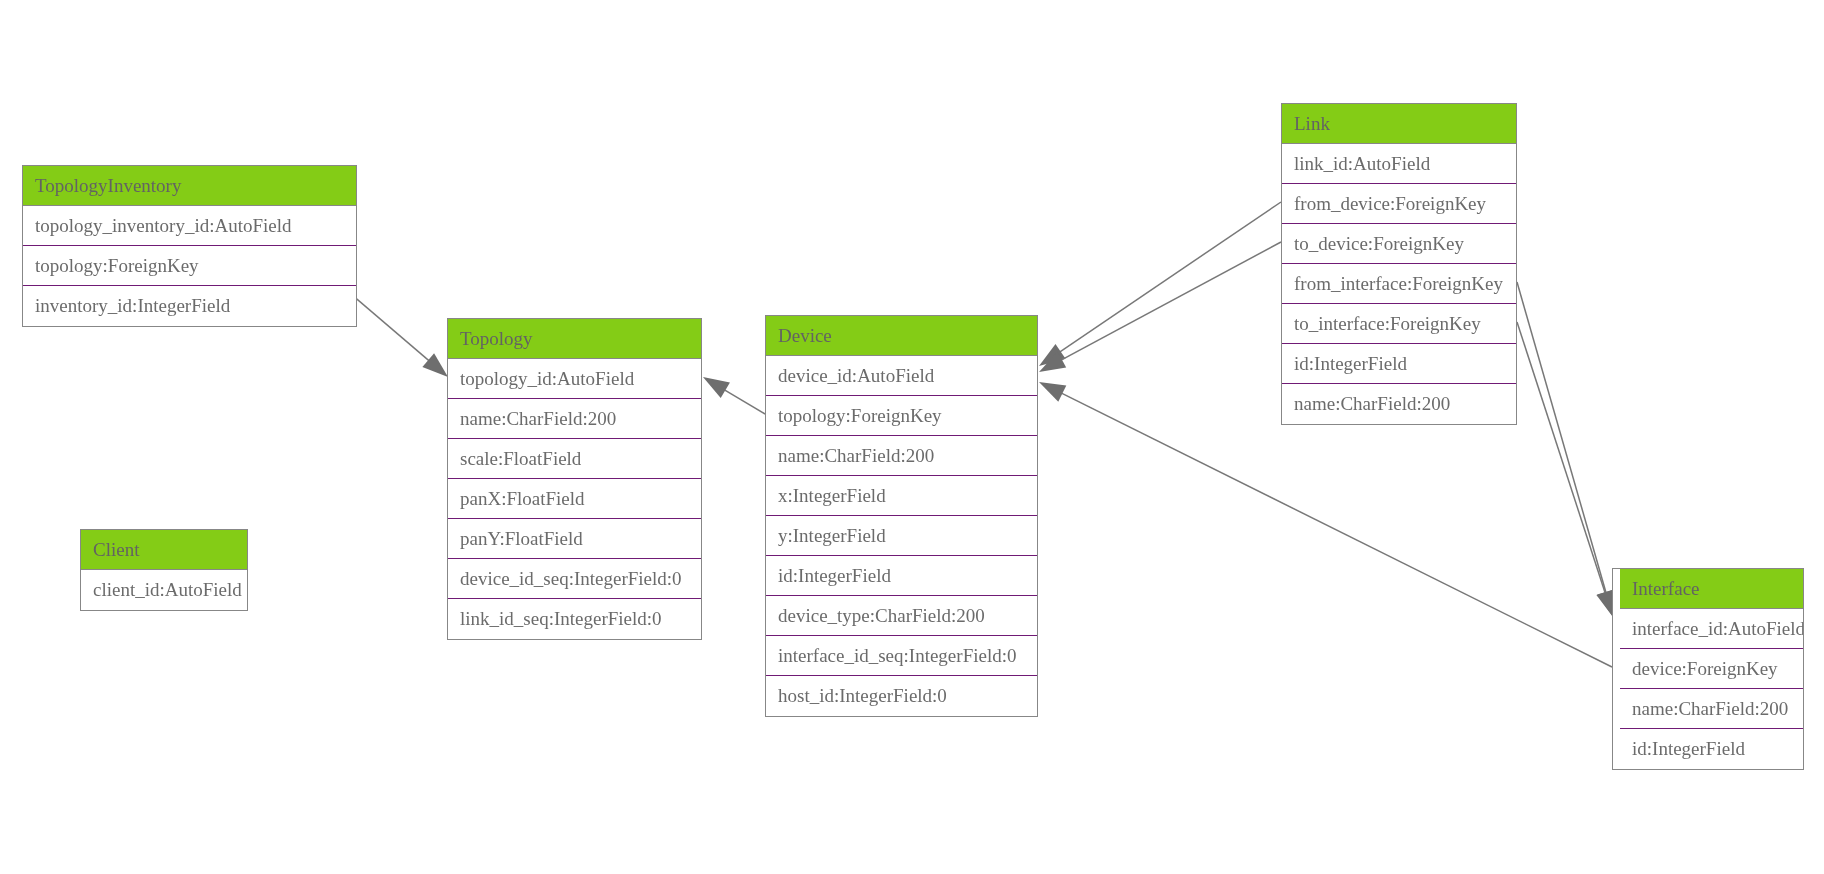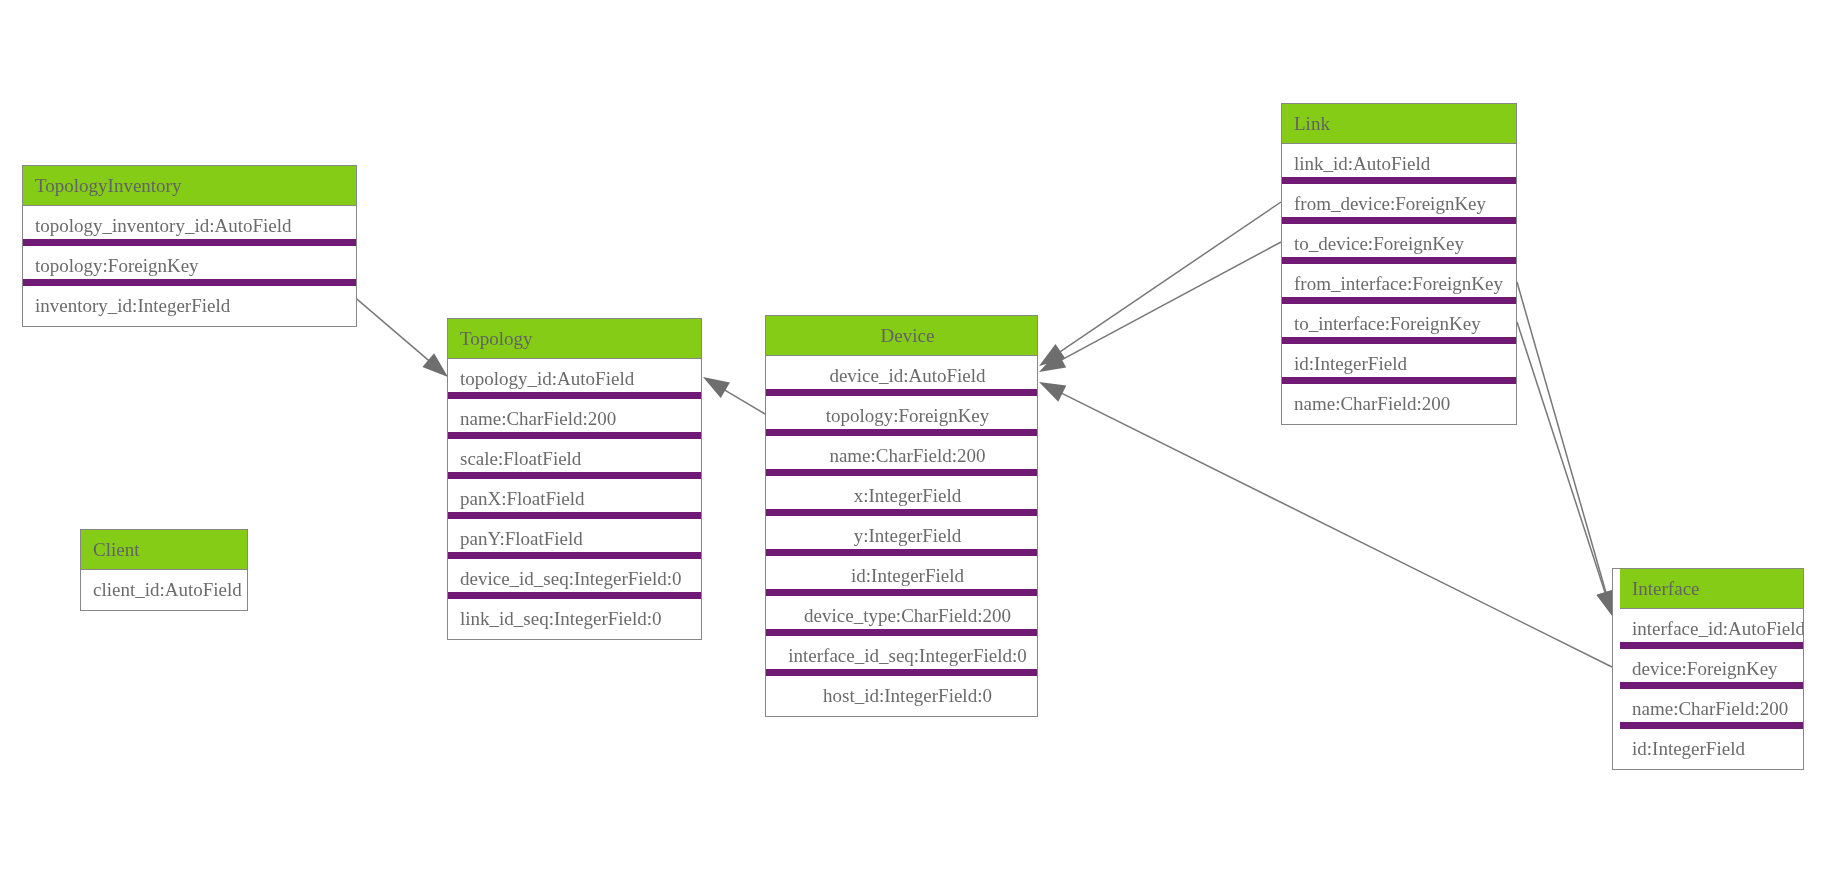--- a/index.html
+++ b/index.html
@@ -43,21 +43,21 @@
     white-space: nowrap;
     overflow: hidden;
   }
   .entity-rows {
     display: block;
   }
   .entity-row {
     box-sizing: border-box;
     height: 40px;
     line-height: 40px;
-    border-bottom: 7px solid #701a75;
+    border-bottom: 1px solid #701a75;
     color: #6b6b6b;
     font-size: 19px;
     padding: 0 0 0 12px;
     white-space: nowrap;
     overflow: hidden;
     background: #ffffff;
   }
   .entity-row:last-child {
     border-bottom: none;
   }
@@ -118,21 +118,21 @@
         <div class="entity-rows">
           <div class="entity-row">topology_id:AutoField</div>
           <div class="entity-row">name:CharField:200</div>
           <div class="entity-row">scale:FloatField</div>
           <div class="entity-row">panX:FloatField</div>
           <div class="entity-row">panY:FloatField</div>
           <div class="entity-row">device_id_seq:IntegerField:0</div>
           <div class="entity-row">link_id_seq:IntegerField:0</div>
         </div>
       </div>
-      <div class="entity" style="left: 765px; top: 315px; width: 273px; text-align: center;">
+      <div class="entity" style="left: 765px; top: 315px; width: 273px;">
         <div class="entity-header">Device</div>
         <div class="entity-rows">
           <div class="entity-row">device_id:AutoField</div>
           <div class="entity-row">topology:ForeignKey</div>
           <div class="entity-row">name:CharField:200</div>
           <div class="entity-row">x:IntegerField</div>
           <div class="entity-row">y:IntegerField</div>
           <div class="entity-row">id:IntegerField</div>
           <div class="entity-row">device_type:CharField:200</div>
           <div class="entity-row">interface_id_seq:IntegerField:0</div>

